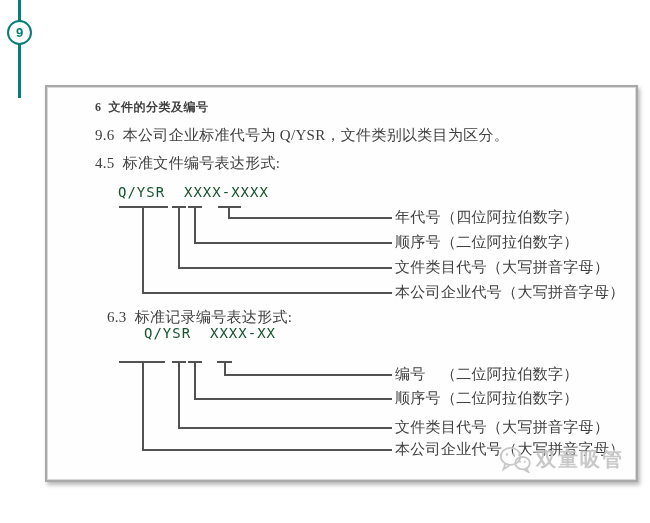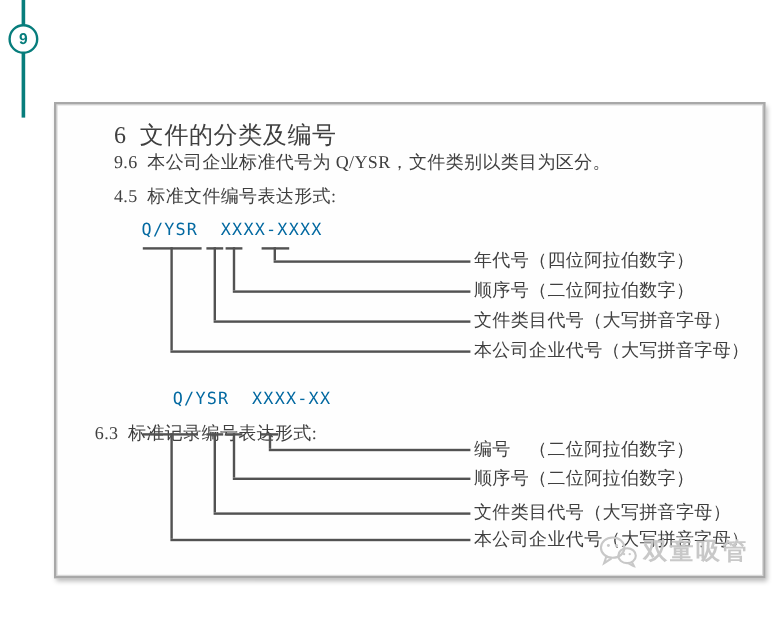--- a/index.html
+++ b/index.html
@@ -12,27 +12,27 @@
          border-radius:50%;background:#ffffff;color:#077d7c;font-size:13px;font-weight:bold;
          display:flex;align-items:center;justify-content:center;}
   .page-title{position:absolute;left:40px;top:30px;color:#077d7c;font-size:17px;font-weight:bold;
          letter-spacing:1px;white-space:pre;}
 
   
   .doc-box{position:absolute;left:45px;top:85px;width:589px;height:393px;background:#fefefe;
          border:2px solid #a8a8a8;box-shadow:2px 3px 4px rgba(0,0,0,.28), inset 0 0 0 1px #d9d9d9;
          font-family:"Liberation Serif","DejaVu Serif",serif;color:#3f3f3f;}
   .doc-box .abs{position:absolute;white-space:pre;}
-  .doc-heading{left:48px;top:12px;font-size:20px;font-weight:normal;letter-spacing:.5px;}
+  .doc-heading{left:48px;top:12px;font-size:12px;font-weight:bold;letter-spacing:.5px;}
   .clause{font-size:15px;letter-spacing:.3px;}
   .c61{left:48px;top:39px;}
   .c62{left:48px;top:67px;}
-  .c63{left:32px;top:221px;margin-top:44px;}
+  .c63{left:60px;top:221px;}
   .code{font-family:"DejaVu Sans Mono","Liberation Mono",monospace;font-size:14px;
-        letter-spacing:1px;color:#0369a1;}
+        letter-spacing:1px;color:#14532d;}
   .code62{left:71px;top:97px;}
   .code63{left:71px;top:238px;margin-left:26px;}
 
   
   .bar{position:absolute;height:0;border-top:2px solid #525252;}
   .vline{position:absolute;width:0;border-left:2px solid #525252;}
   .hline{position:absolute;height:0;border-top:2px solid #525252;}
   .flabel{position:absolute;left:348px;font-size:15px;letter-spacing:.3px;white-space:pre;}
 
   

